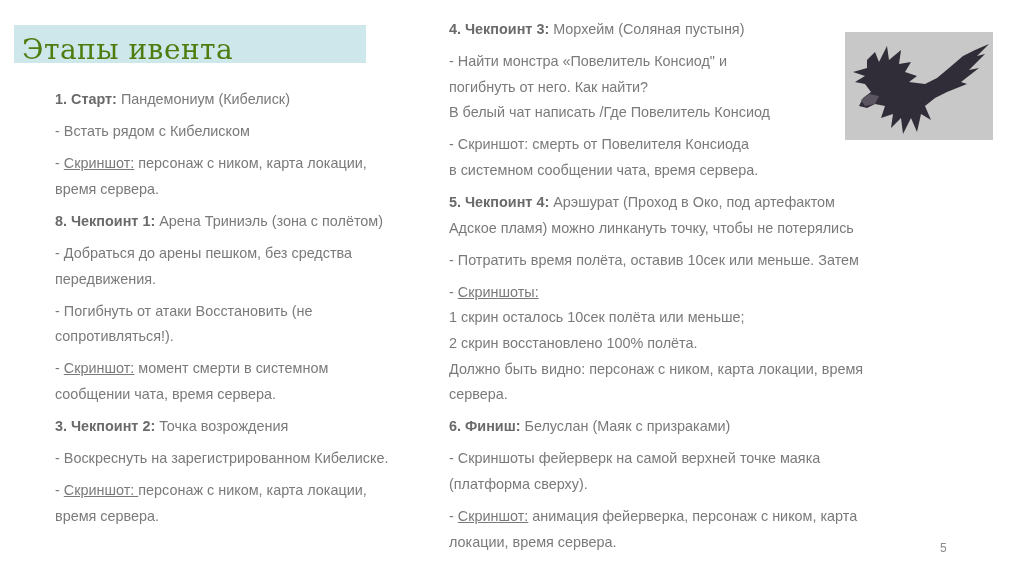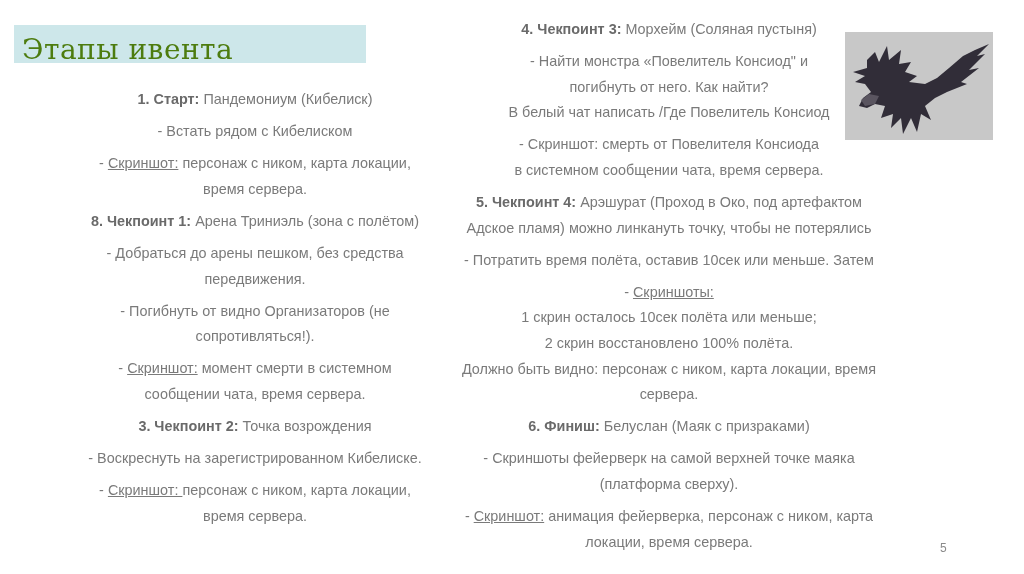--- a/index.html
+++ b/index.html
@@ -5,42 +5,42 @@
   html, body { margin: 0; padding: 0; background: #ffffff; }
   body { width: 1024px; height: 574px; position: relative; overflow: hidden;
          font-family: "Liberation Sans", sans-serif; color: #7a7a7a; }
   .title-box { position: absolute; left: 14px; top: 25px; width: 352px; height: 38px;
                background: #cde7ea; }
   .title { position: absolute; left: 22px; top: 28px; font-family: "DejaVu Serif", "Liberation Serif", serif;
            font-size: 28px; color: #4d7c0f; line-height: 44px; letter-spacing: 0.5px; white-space: nowrap; }
   .col { position: absolute; font-size: 14.4px; line-height: 25.6px; }
   .col-left { left: 26px; top: 87px; width: 400px; margin-left: 29px; }
   .col-right { left: 449px; top: 17px; width: 440px; }
-  .para { margin: 0 0 6.5px 0; white-space: nowrap; text-align: center; }
+  .para { margin: 0 0 6.5px 0; white-space: nowrap; }
   .para.tight { margin-bottom: 0; }
   .b { font-weight: bold; color: #6a6a6a; }
   .u { text-decoration: underline; }
   .picture { position: absolute; left: 845px; top: 32px; width: 148px; height: 108px;
              background: #c8c8c8; overflow: hidden; }
   .page-num { position: absolute; left: 940px; top: 541px; font-size: 12px; color: #8a8a8a; }
 </style>
 </head>
 <body>
 
 <div class="title-box"></div>
 <div class="title">Этапы ивента</div>
 
 <div class="col col-left">
   <p class="para"><span class="b">1. Старт:</span><span> Пандемониум (Кибелиск)</span></p>
   <p class="para">- Встать рядом с Кибелиском</p>
   <p class="para"><span>- </span><span class="u">Скриншот:</span><span> персонаж с ником, карта локации,</span><br><span>время сервера.</span></p>
 
   <p class="para"><span class="b">8. Чекпоинт 1:</span><span> Арена Триниэль (зона с полётом)</span></p>
   <p class="para"><span>- Добраться до арены пешком, без средства</span><br><span>передвижения.</span></p>
-  <p class="para"><span>- Погибнуть от видно Организаторов (не</span><br><span>сопротивляться!).</span></p>
+  <p class="para"><span>- Погибнуть от атаки Восстановить (не</span><br><span>сопротивляться!).</span></p>
   <p class="para"><span>- </span><span class="u">Скриншот:</span><span> момент смерти в системном</span><br><span>сообщении чата, время сервера.</span></p>
 
   <p class="para"><span class="b">3. Чекпоинт 2:</span><span> Точка возрождения</span></p>
   <p class="para">- Воскреснуть на зарегистрированном Кибелиске.</p>
   <p class="para"><span>- </span><span class="u">Скриншот: </span><span>персонаж с ником, карта локации,</span><br><span>время сервера.</span></p>
 </div>
 
 <div class="col col-right">
   <p class="para"><span class="b">4. Чекпоинт 3:</span><span> Морхейм (Соляная пустыня)</span></p>
   <p class="para"><span>- Найти монстра «Повелитель Консиод" и</span><br><span>погибнуть от него. Как найти?</span><br><span>В белый чат написать /Где Повелитель Консиод</span></p>

